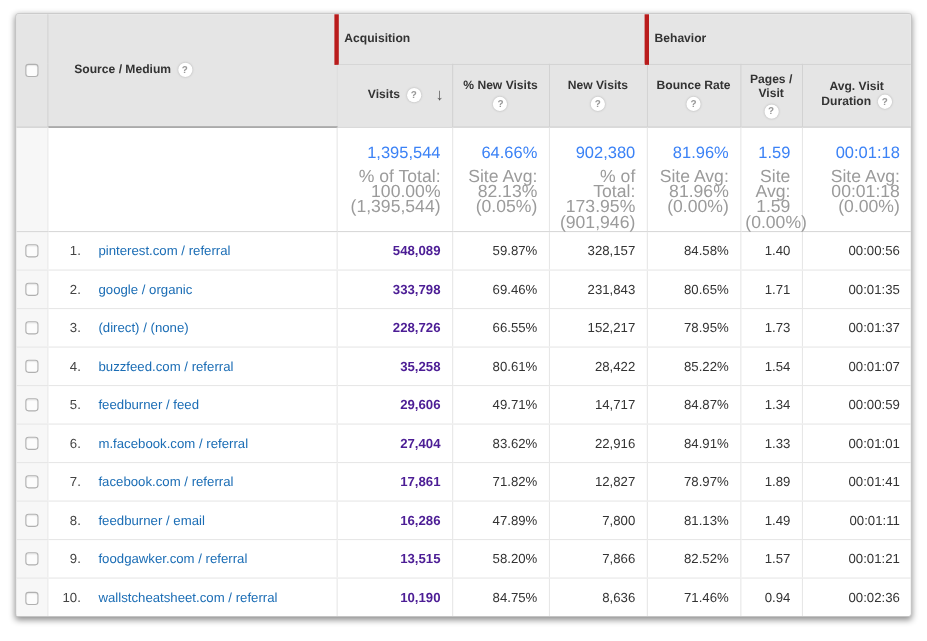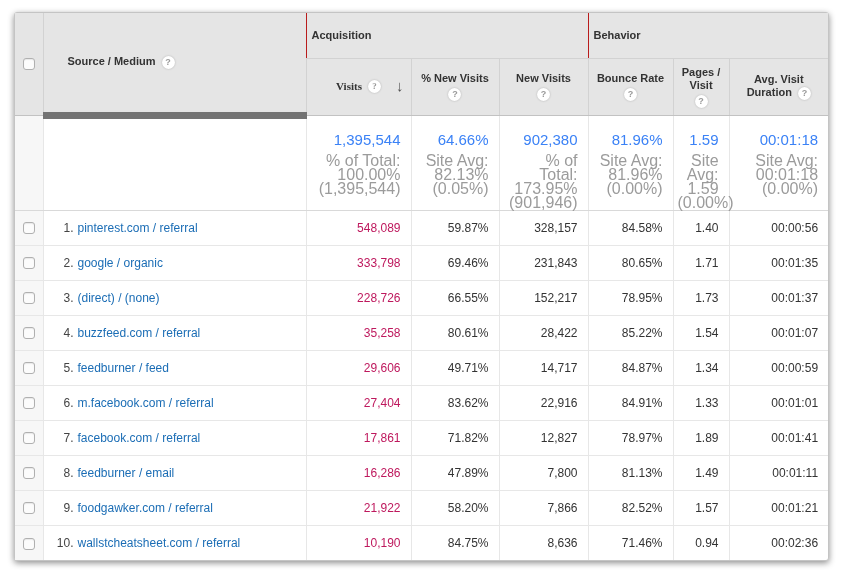--- a/index.html
+++ b/index.html
@@ -30,37 +30,37 @@
     color: #333;
     font-size: 11px;
     font-weight: bold;
     vertical-align: middle;
     padding: 0;
   }
   th.group {
     height: 45px;
     text-align: left;
     padding-left: 5px;
-    border-left: 1px solid #b91c1c;
+    border-left: 4px solid #b91c1c;
     border-bottom: 1px solid #d2d2d2;
     font-size: 11px;
   }
   th.colhead {
     height: 57px;
     border-left: 1px solid #d2d2d2;
     border-bottom: 1px solid #c2c2c2;
     text-align: center;
   }
   th.cb-head {
     border-bottom: 1px solid #c2c2c2;
     text-align: center;
   }
   th.src-head {
     border-left: 1px solid #d2d2d2;
-    border-bottom: 7px solid #737373;
+    border-bottom: 1px solid #737373;
     text-align: left;
     padding-left: 24px;
   }
   .help {
     display: inline-block;
     width: 13px; height: 13px;
     border-radius: 50%;
     background: #fff;
     color: #999;
     font-size: 9px;
@@ -70,21 +70,21 @@
     margin-left: 6px;
     vertical-align: middle;
     box-shadow: 0 0 2px rgba(0,0,0,0.25);
     cursor: pointer;
   }
   .help-below {
     margin: 3px 0 0 0;
     display: inline-block;
   }
   th .stack { display: inline-block; line-height: 13px; }
-  th.visits-head { position: relative; font-family: Liberation Serif, serif; }
+  th.visits-head { position: relative; }
   th.visits-head .sort-arrow {
     position: absolute;
     right: 7px; top: 50%;
     transform: translateY(-54%);
     font-size: 15px;
     color: #555;
     font-weight: normal;
     cursor: pointer;
   }
   th.dur-head .stack { max-width: 72px; }
@@ -134,30 +134,30 @@
   tr.data-row td { height: 35px; }
   tr.data-row:last-child td { border-bottom: none; }
   td.src-cell { text-align: left; }
   .rank {
     display: inline-block;
     width: 30px;
     text-align: right;
     color: #444;
   }
   a.srclink {
-    margin-left: 4px;
+    margin-left: 16px;
     color: var(--link, #1b6db5);
     text-decoration: none;
     cursor: pointer;
   }
   td.num {
     text-align: right;
     padding-right: 10px;
   }
-  td.visits-val { font-weight: normal; color: #be185d; }
+  td.visits-val { font-weight: bold; color: #4c1d95; }
 </style>
 </head>
 <body>
 
 <div class="card">
   <table class="ga">
     <colgroup>
       <col style="width:28px">
         <col style="width:263px">
         <col style="width:105px">
@@ -392,21 +392,21 @@
     <td class="num">00:01:11</td>
   </tr>
 
   <tr class="data-row">
     <td class="cb-cell">
       <span class="checkbox"></span>
     </td>
     <td class="src-cell">
       <span class="rank">9.</span><a class="srclink">foodgawker.com / referral</a>
     </td>
-    <td class="num visits-val">21,922</td>
+    <td class="num visits-val">13,515</td>
     <td class="num">58.20%</td>
     <td class="num">7,866</td>
     <td class="num">82.52%</td>
     <td class="num">1.57</td>
     <td class="num">00:01:21</td>
   </tr>
 
   <tr class="data-row">
     <td class="cb-cell">
       <span class="checkbox"></span>

